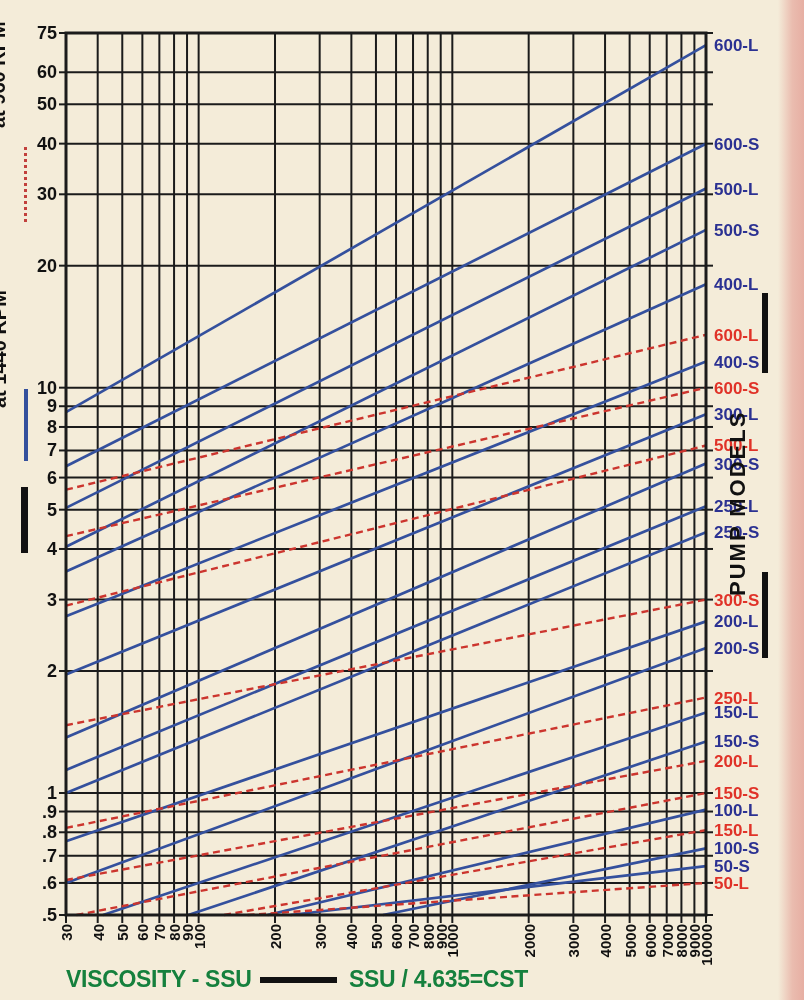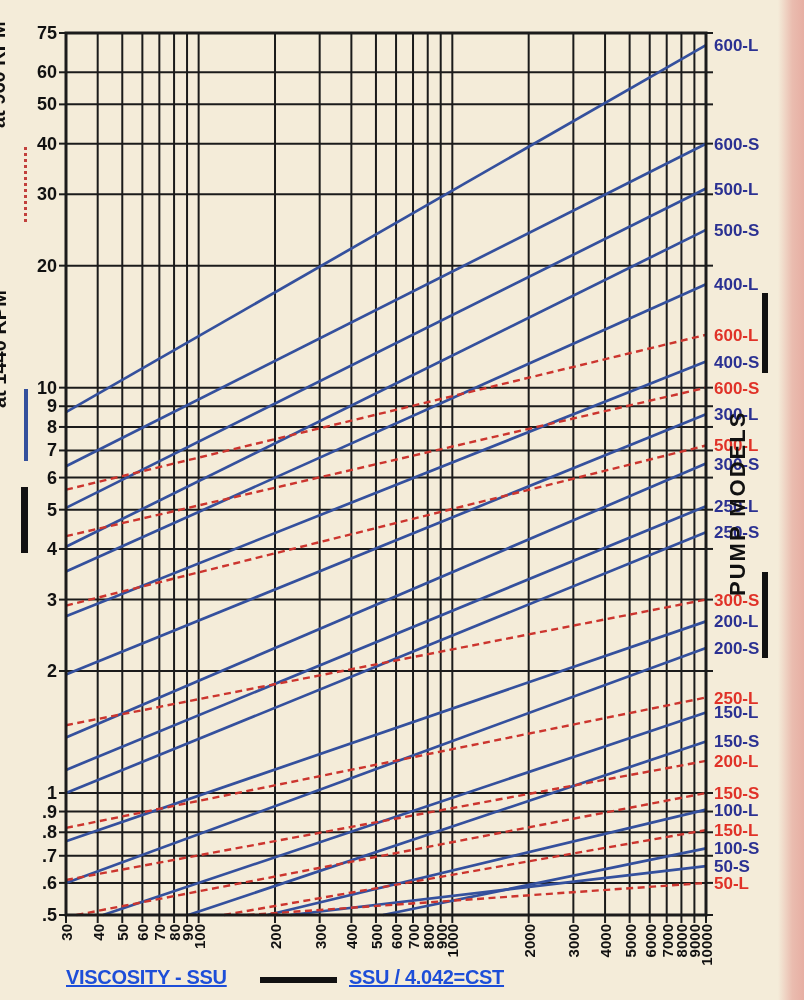--- a/index.html
+++ b/index.html
@@ -7,21 +7,21 @@
     width:804px;height:1000px;position:relative;overflow:hidden;
     background:#f4ecd9;
     font-family:"Liberation Sans", sans-serif;
     -webkit-font-smoothing:antialiased;
   }
   .abs{position:absolute;}
   .rot{transform-origin:0 100%;transform:rotate(-90deg);white-space:nowrap;}
   .legend-text{font-size:20px;font-weight:700;color:#111;}
   .axis-title-y{font-size:23px;font-weight:700;color:#111;letter-spacing:1px;}
   .pump-models-title{font-size:22px;font-weight:700;color:#111;letter-spacing:2px;}
-  .footer-text{font-size:20px;font-weight:700;color:#1d4ed8;letter-spacing:-0.3px;text-decoration:underline;}
+  .footer-text{font-size:23px;font-weight:700;color:#15803d;letter-spacing:-0.3px;}
   .swatch-dashed{
     width:3px;height:78px;
     background:repeating-linear-gradient(to bottom,#c2403c 0 3px,rgba(0,0,0,0) 3px 6px);
   }
   .swatch-solid{width:4px;height:72px;background:#34509d;}
   .black-bar{background:#111;}
   .scan-edge{
     width:26px;height:1000px;right:0;top:0;
     background:linear-gradient(to right, rgba(226,146,138,0) 0%, rgba(222,130,124,0.45) 55%, rgba(219,124,118,0.55) 100%);
     pointer-events:none;
@@ -267,15 +267,15 @@
 
 <div class="abs black-bar" style="left:21px;top:487px;width:7px;height:66px;"></div>
 <div class="abs rot axis-title-y" style="left:5px;top:938px;">VISCOUS HORSE POWER IN HP</div>
 
 <div class="abs black-bar" style="left:762px;top:293px;width:6px;height:80px;"></div>
 <div class="abs rot pump-models-title" style="left:751px;top:570px;">PUMP MODELS</div>
 <div class="abs black-bar" style="left:762px;top:572px;width:6px;height:86px;"></div>
 
 <div class="abs footer-text" style="left:66px;top:966px;">VISCOSITY - SSU</div>
 <div class="abs black-bar" style="left:260px;top:977px;width:77px;height:6px;"></div>
-<div class="abs footer-text" style="left:349px;top:966px;">SSU / 4.042=CST</div>
+<div class="abs footer-text" style="left:349px;top:966px;">SSU / 4.635=CST</div>
 
 <div class="abs scan-edge"></div>
 
 </body></html>

